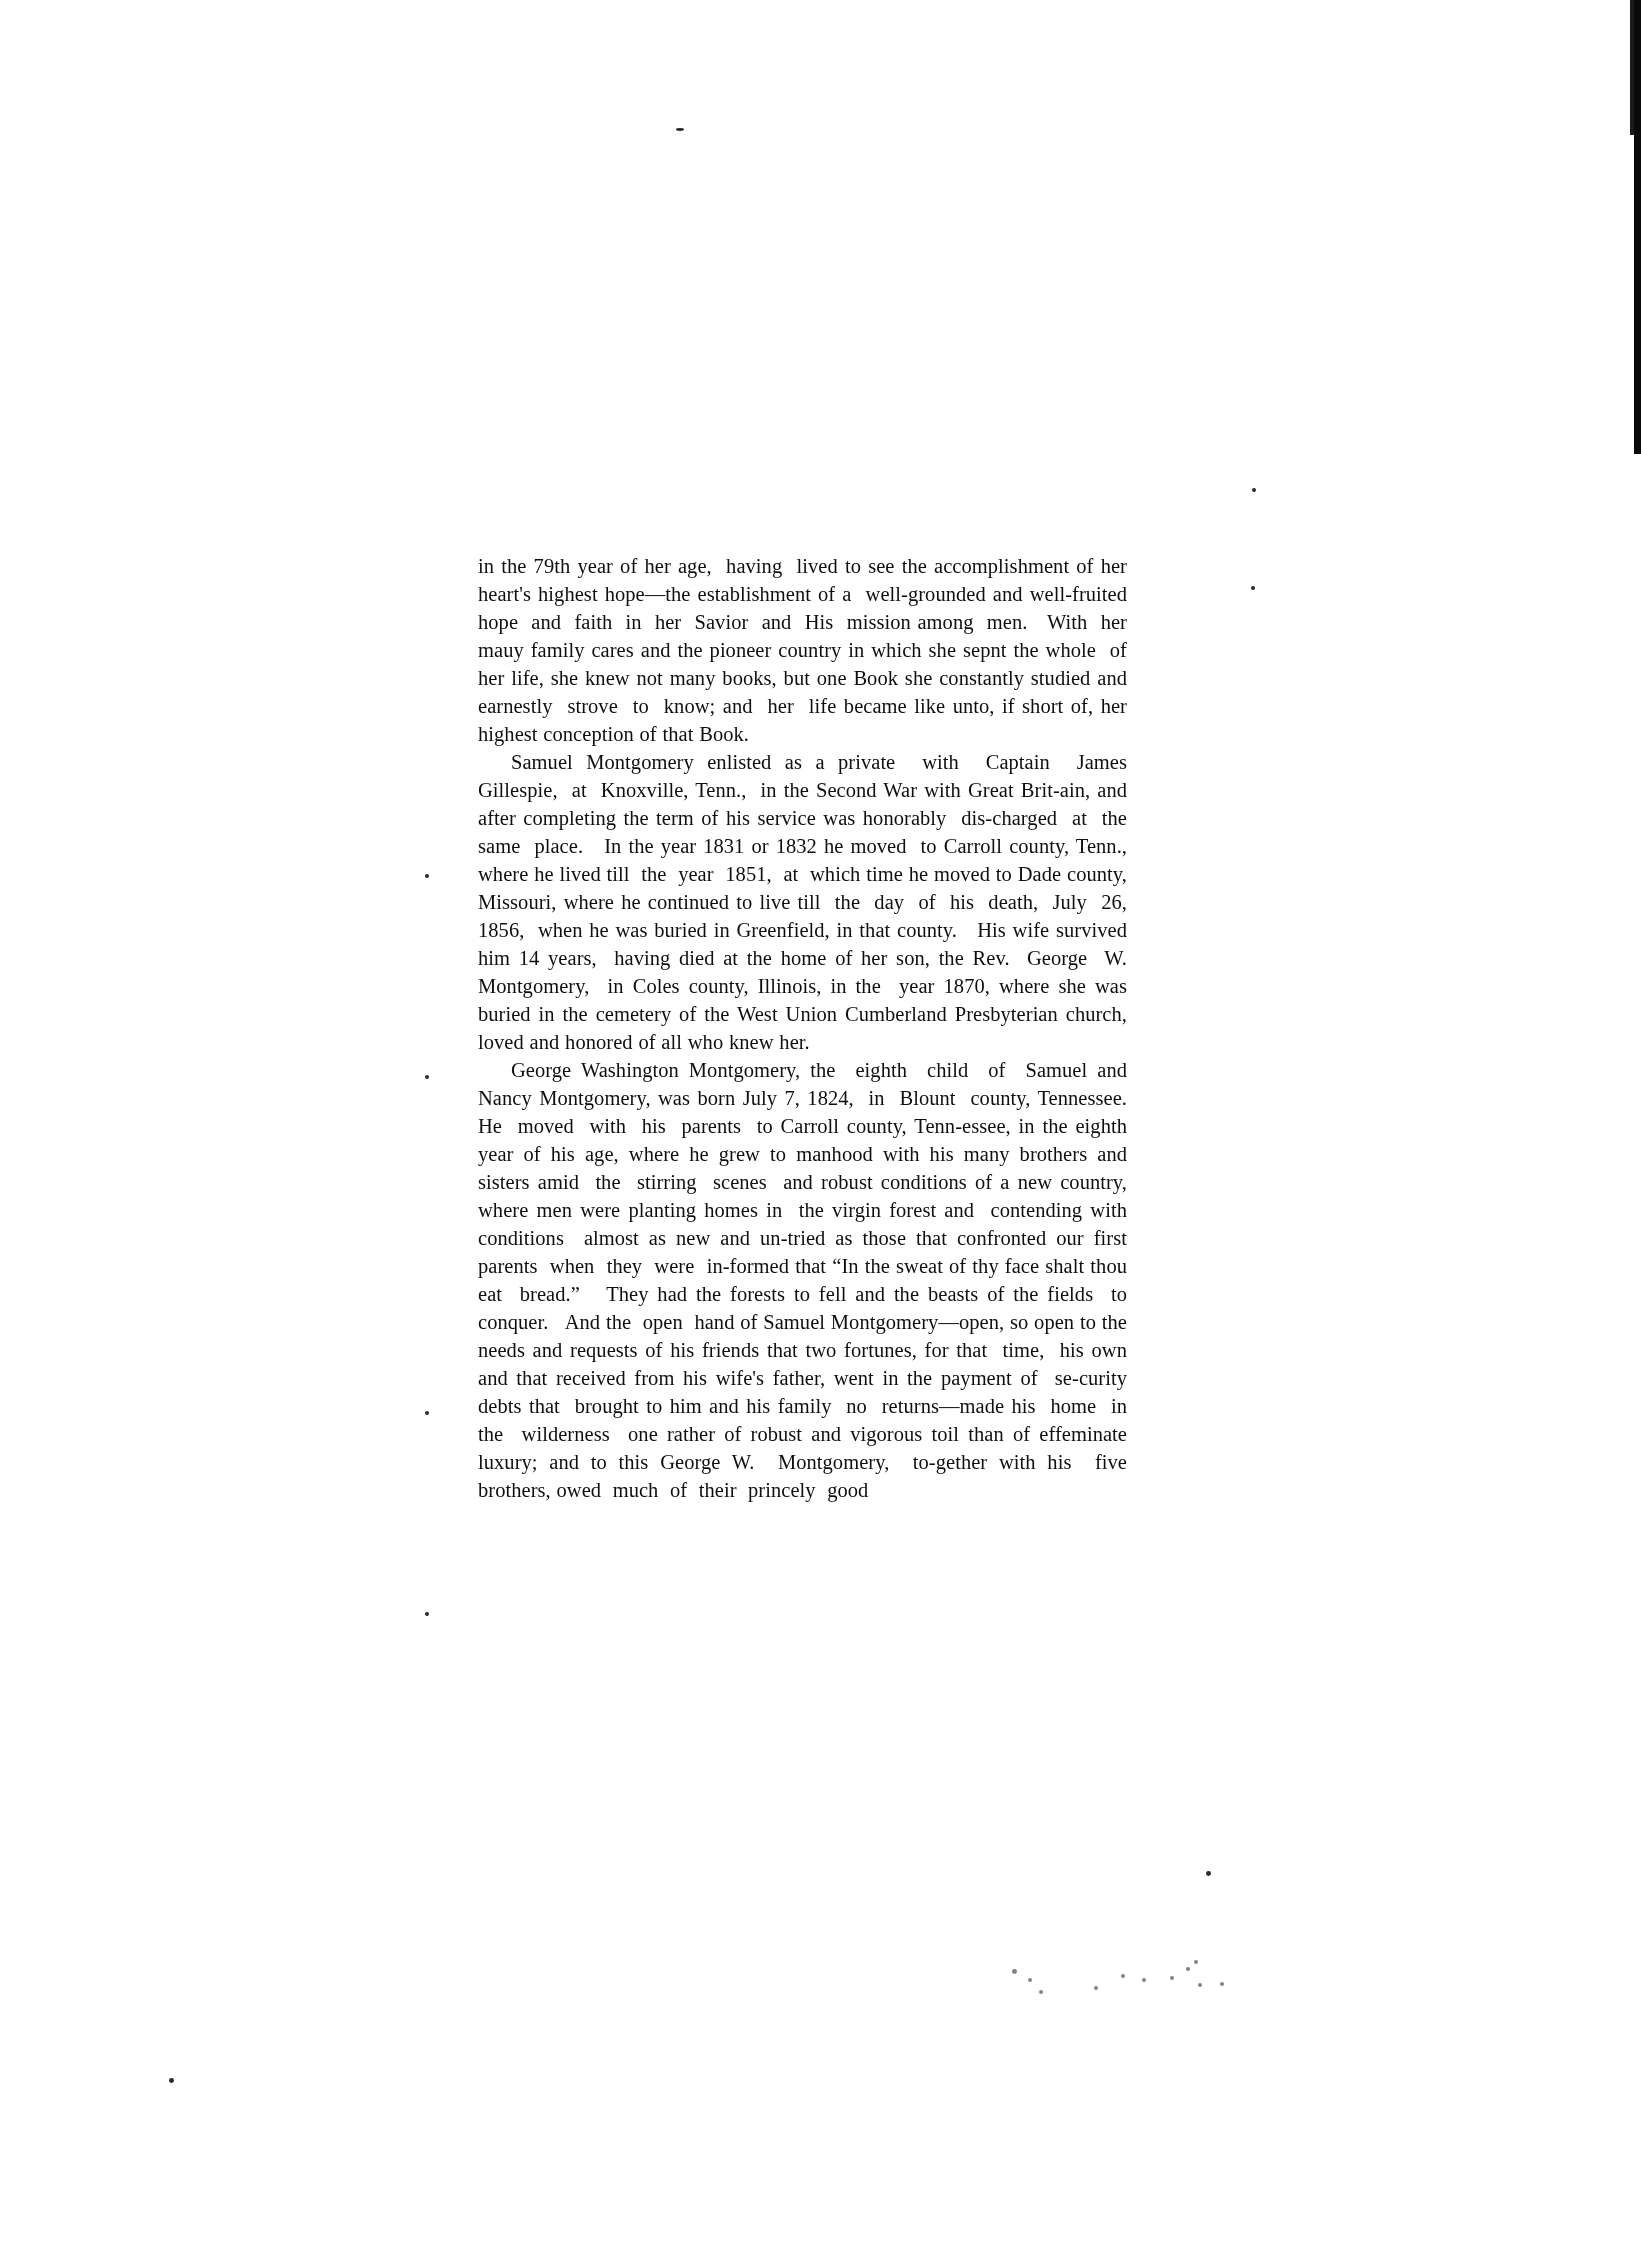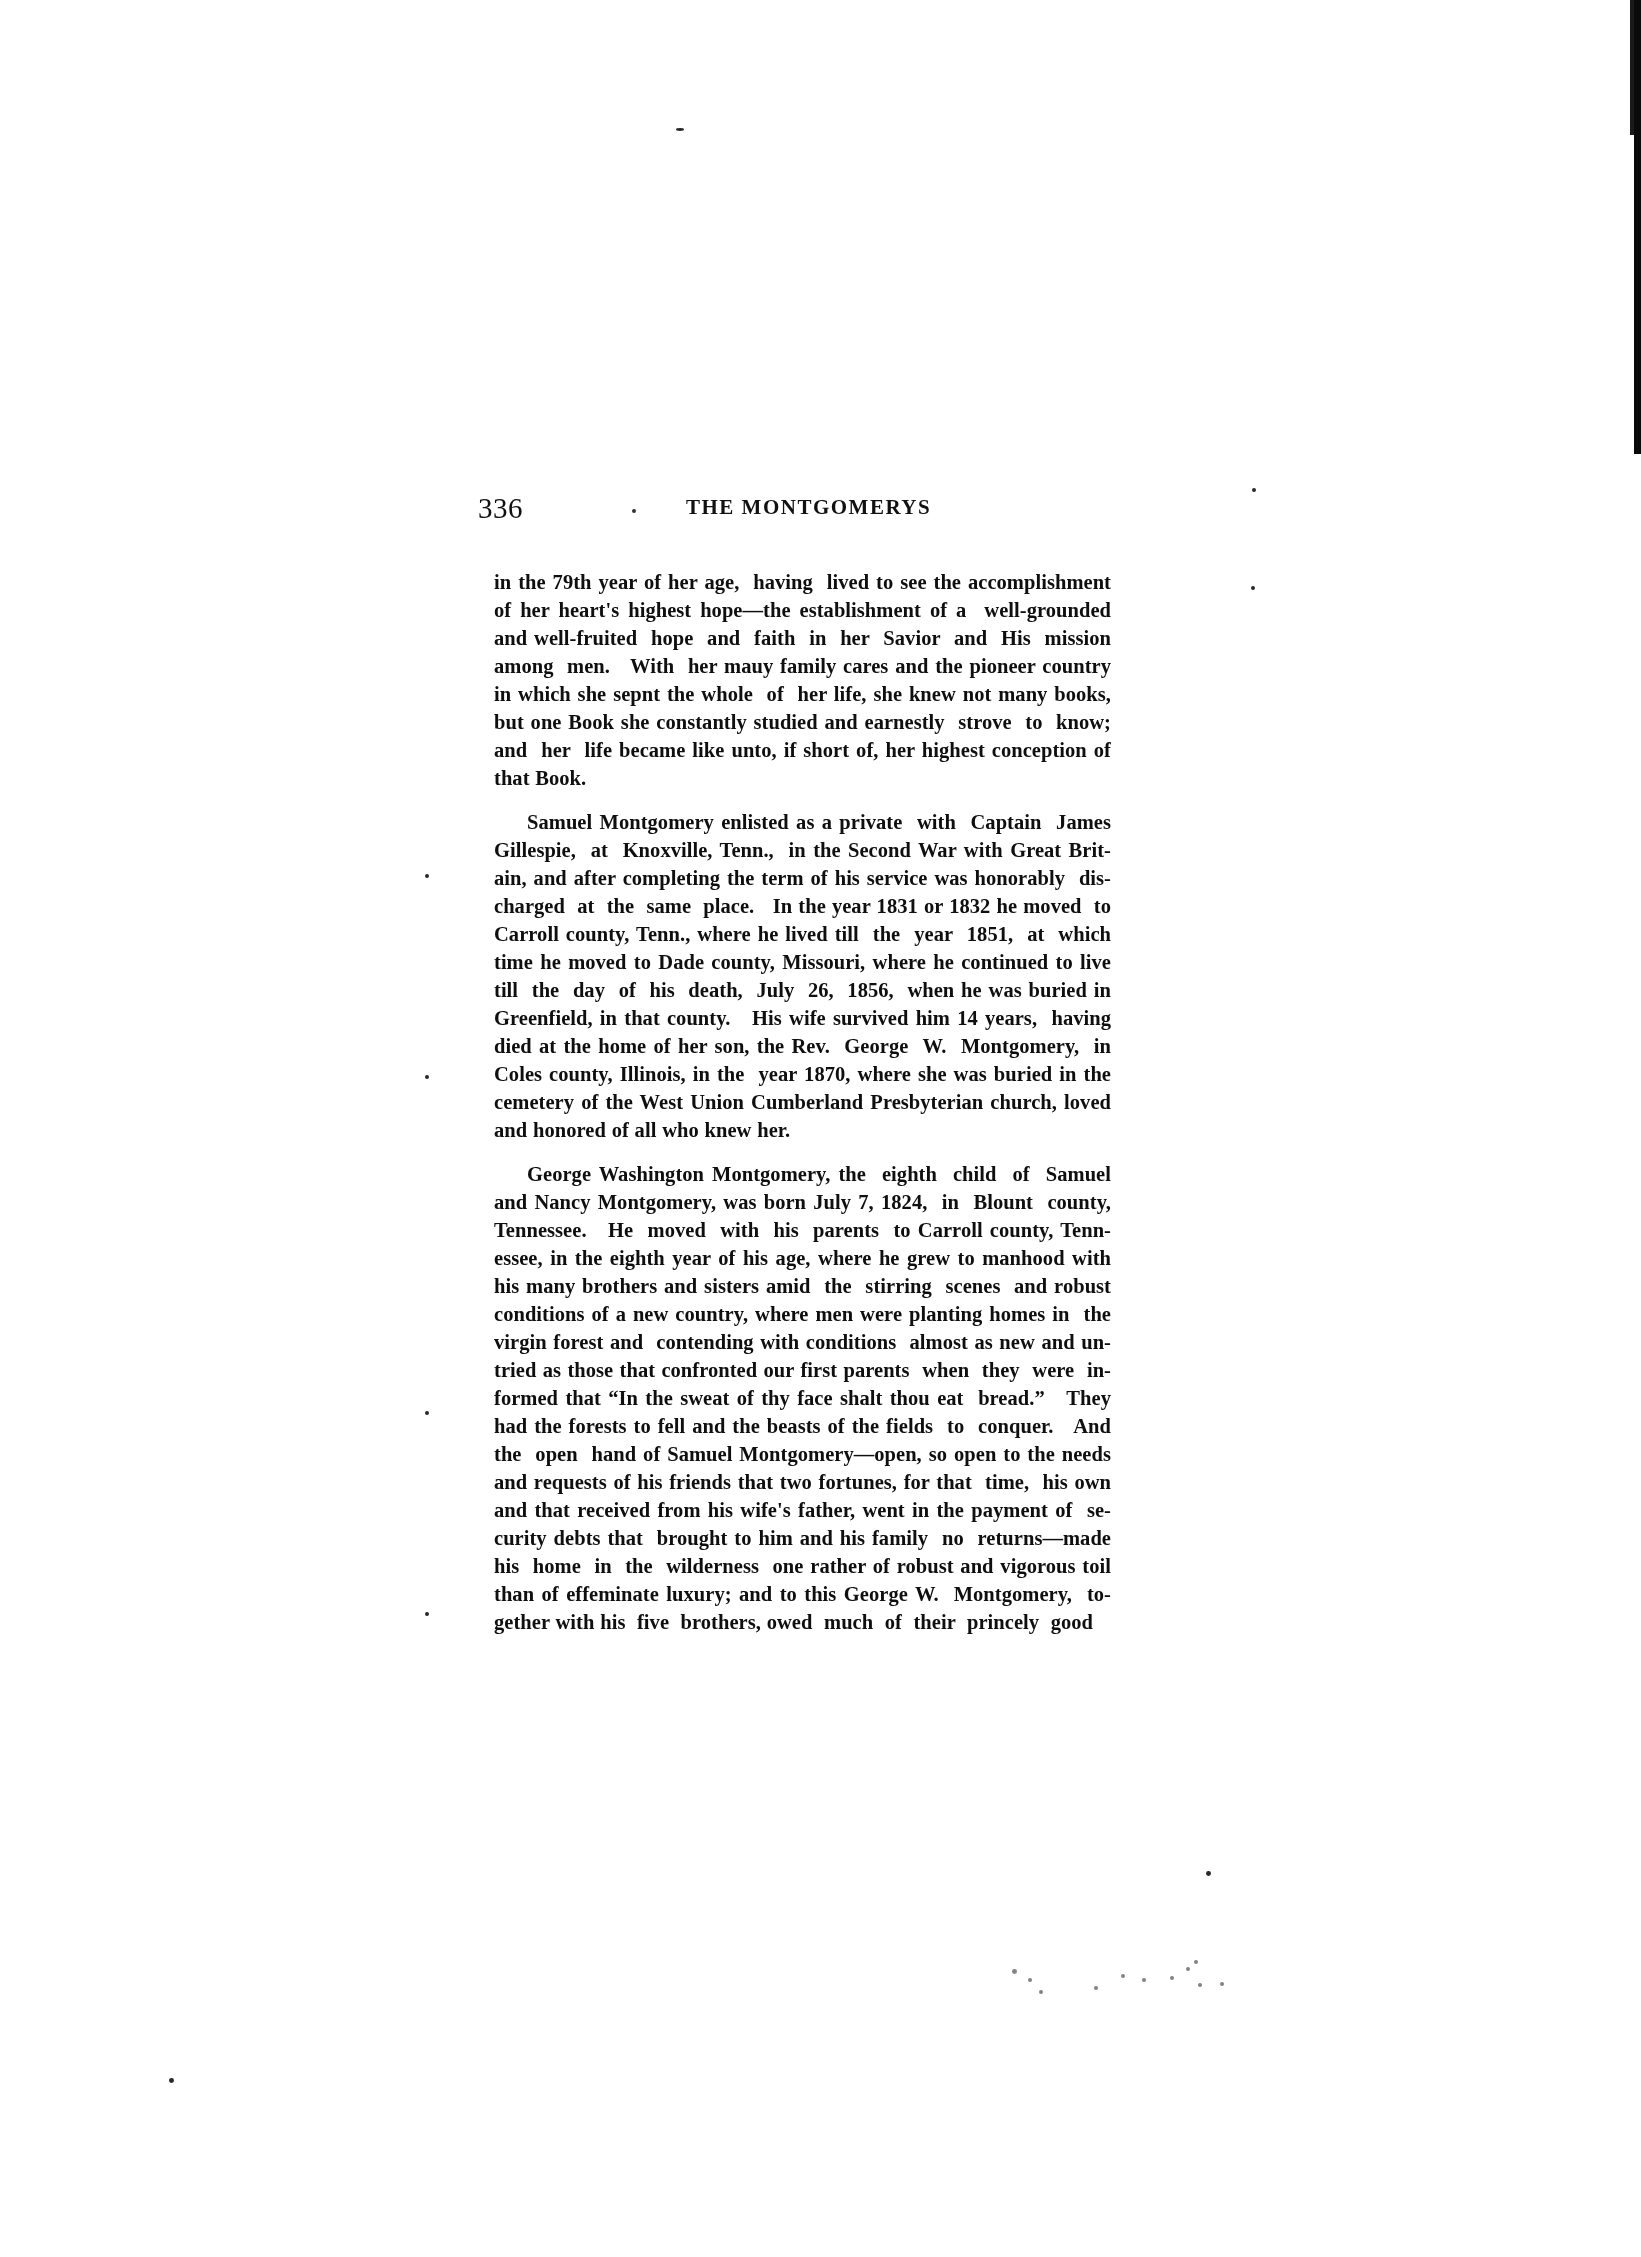--- a/index.html
+++ b/index.html
@@ -81,25 +81,25 @@
 
   
   .textblock {
     position: absolute;
     left: 478px;
     top: 552px;
     width: 649px;
   }
 
   .para {
-    margin: 16px;
+    margin: 0;
     color: #100f0f;
     font-size: 20.5px;
     line-height: 28px;
-    font-weight: bold;
+    font-weight: normal;
     text-align: justify;
     text-justify: inter-word;
     letter-spacing: 0.05px;
     word-spacing: 0.6px;
     white-space: pre-wrap;
   }
   .para.indent {
     text-indent: 33px;
   }
 
@@ -134,25 +134,20 @@
   <div class="smudge" style="left:1039px;top:1990px;width:3.9px;height:3.9px;"></div>
   <div class="smudge" style="left:1094px;top:1986px;width:3.9px;height:3.9px;"></div>
   <div class="smudge" style="left:1121px;top:1974px;width:3.9px;height:3.9px;"></div>
   <div class="smudge" style="left:1142px;top:1978px;width:3.9px;height:3.9px;"></div>
   <div class="smudge" style="left:1170px;top:1976px;width:3.9px;height:3.9px;"></div>
   <div class="smudge" style="left:1186px;top:1967px;width:3.9px;height:3.9px;"></div>
   <div class="smudge" style="left:1194px;top:1960px;width:3.9px;height:3.9px;"></div>
   <div class="smudge" style="left:1198px;top:1983px;width:3.9px;height:3.9px;"></div>
   <div class="smudge" style="left:1220px;top:1982px;width:3.9px;height:3.9px;"></div>
 
-  <div class="running-head">
-    <span class="folio">336</span>
-    <span class="head-dot"></span>
-    <span class="head-title">THE MONTGOMERYS</span>
-  </div>
 
   <div class="textblock">
     <p class="para" style="color: rgb(16, 15, 15);">in the 79th year of her age,  having  lived to see the accomplishment of her heart's highest hope—the establishment of a  well-grounded and well-fruited  hope  and  faith  in  her  Savior  and  His  mission among  men.   With  her mauy family cares and the pioneer country in which she sepnt the whole  of  her life, she knew not many books, but one Book she constantly studied and earnestly  strove  to  know; and  her  life became like unto, if short of, her highest conception of that Book.</p>
     <p class="para indent" style="color: rgb(16, 15, 15);">Samuel Montgomery enlisted as a private  with  Captain  James Gillespie,  at  Knoxville, Tenn.,  in the Second War with Great Brit-ain, and after completing the term of his service was honorably  dis-charged  at  the  same  place.   In the year 1831 or 1832 he moved  to Carroll county, Tenn., where he lived till  the  year  1851,  at  which time he moved to Dade county, Missouri, where he continued to live till  the  day  of  his  death,  July  26,  1856,  when he was buried in Greenfield, in that county.   His wife survived him 14 years,  having died at the home of her son, the Rev.  George  W.  Montgomery,  in Coles county, Illinois, in the  year 1870, where she was buried in the cemetery of the West Union Cumberland Presbyterian church, loved and honored of all who knew her.</p>
     <p class="para indent" style="color: rgb(16, 15, 15);">George Washington Montgomery, the  eighth  child  of  Samuel and Nancy Montgomery, was born July 7, 1824,  in  Blount  county, Tennessee.   He  moved  with  his  parents  to Carroll county, Tenn-essee, in the eighth year of his age, where he grew to manhood with his many brothers and sisters amid  the  stirring  scenes  and robust conditions of a new country, where men were planting homes in  the virgin forest and  contending with conditions  almost as new and un-tried as those that confronted our first parents  when  they  were  in-formed that “In the sweat of thy face shalt thou eat  bread.”   They had the forests to fell and the beasts of the fields  to  conquer.   And the  open  hand of Samuel Montgomery—open, so open to the needs and requests of his friends that two fortunes, for that  time,  his own and that received from his wife's father, went in the payment of  se-curity debts that  brought to him and his family  no  returns—made his  home  in  the  wilderness  one rather of robust and vigorous toil than of effeminate luxury; and to this George W.  Montgomery,  to-gether with his  five  brothers, owed  much  of  their  princely  good</p>
   </div>
 
 </div>
 
 

